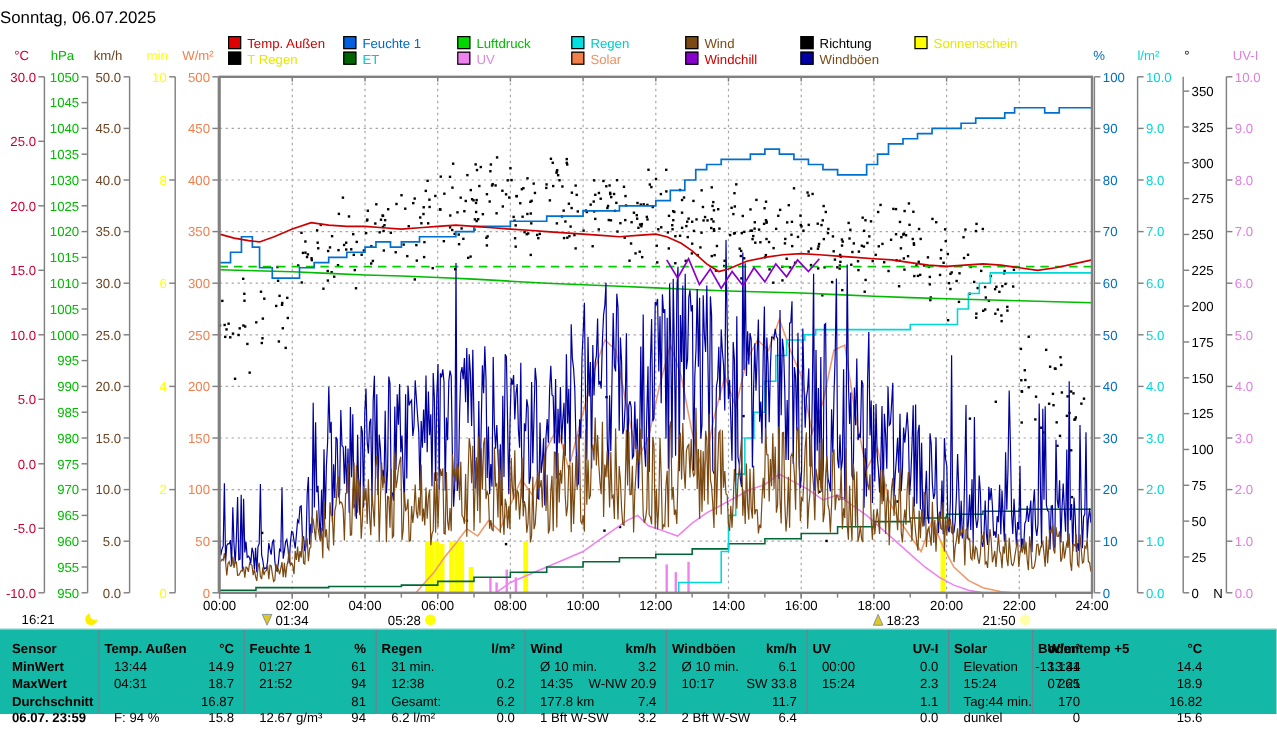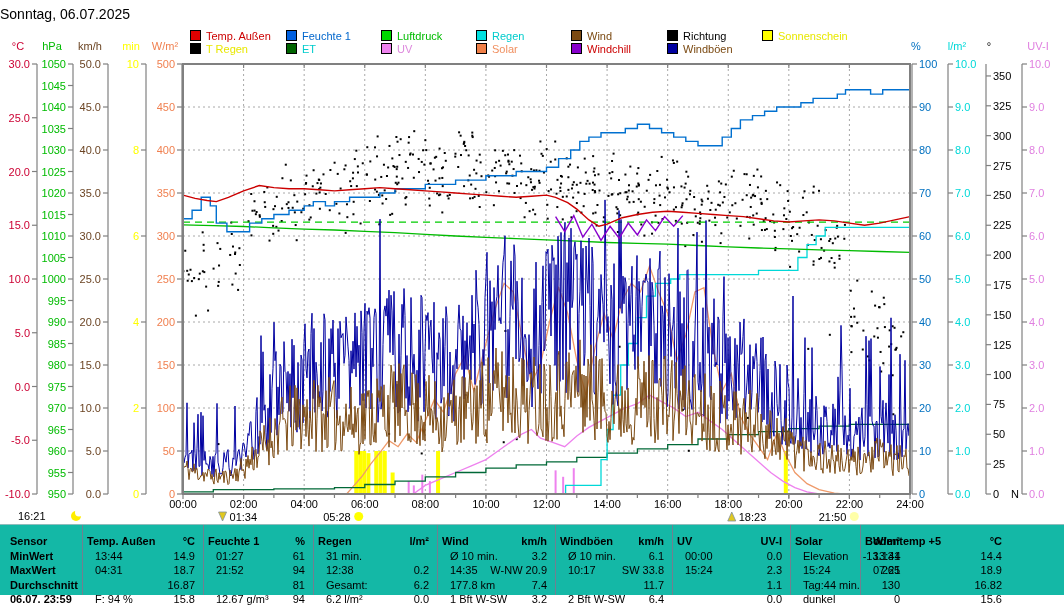--- a/index.html
+++ b/index.html
@@ -1218,21 +1218,21 @@
         <div class="trow">
           <span>Elevation</span>
           <span>-13.131</span>
         </div>
         <div class="trow">
           <span>15:24</span>
           <span>265</span>
         </div>
         <div class="trow">
           <span>Tag:44 min.</span>
-          <span>130</span>
+          <span>170</span>
         </div>
         <div class="trow">
           <span>dunkel</span>
           <span class="bold">0</span>
         </div>
       </div>
       <div class="tcol bordered" style="left: 860px; width: 150px; border-left-color: rgb(112, 128, 144);">
         <div class="trow hdr">
           <span>Bodentemp +5</span>
           <span>°C</span>

